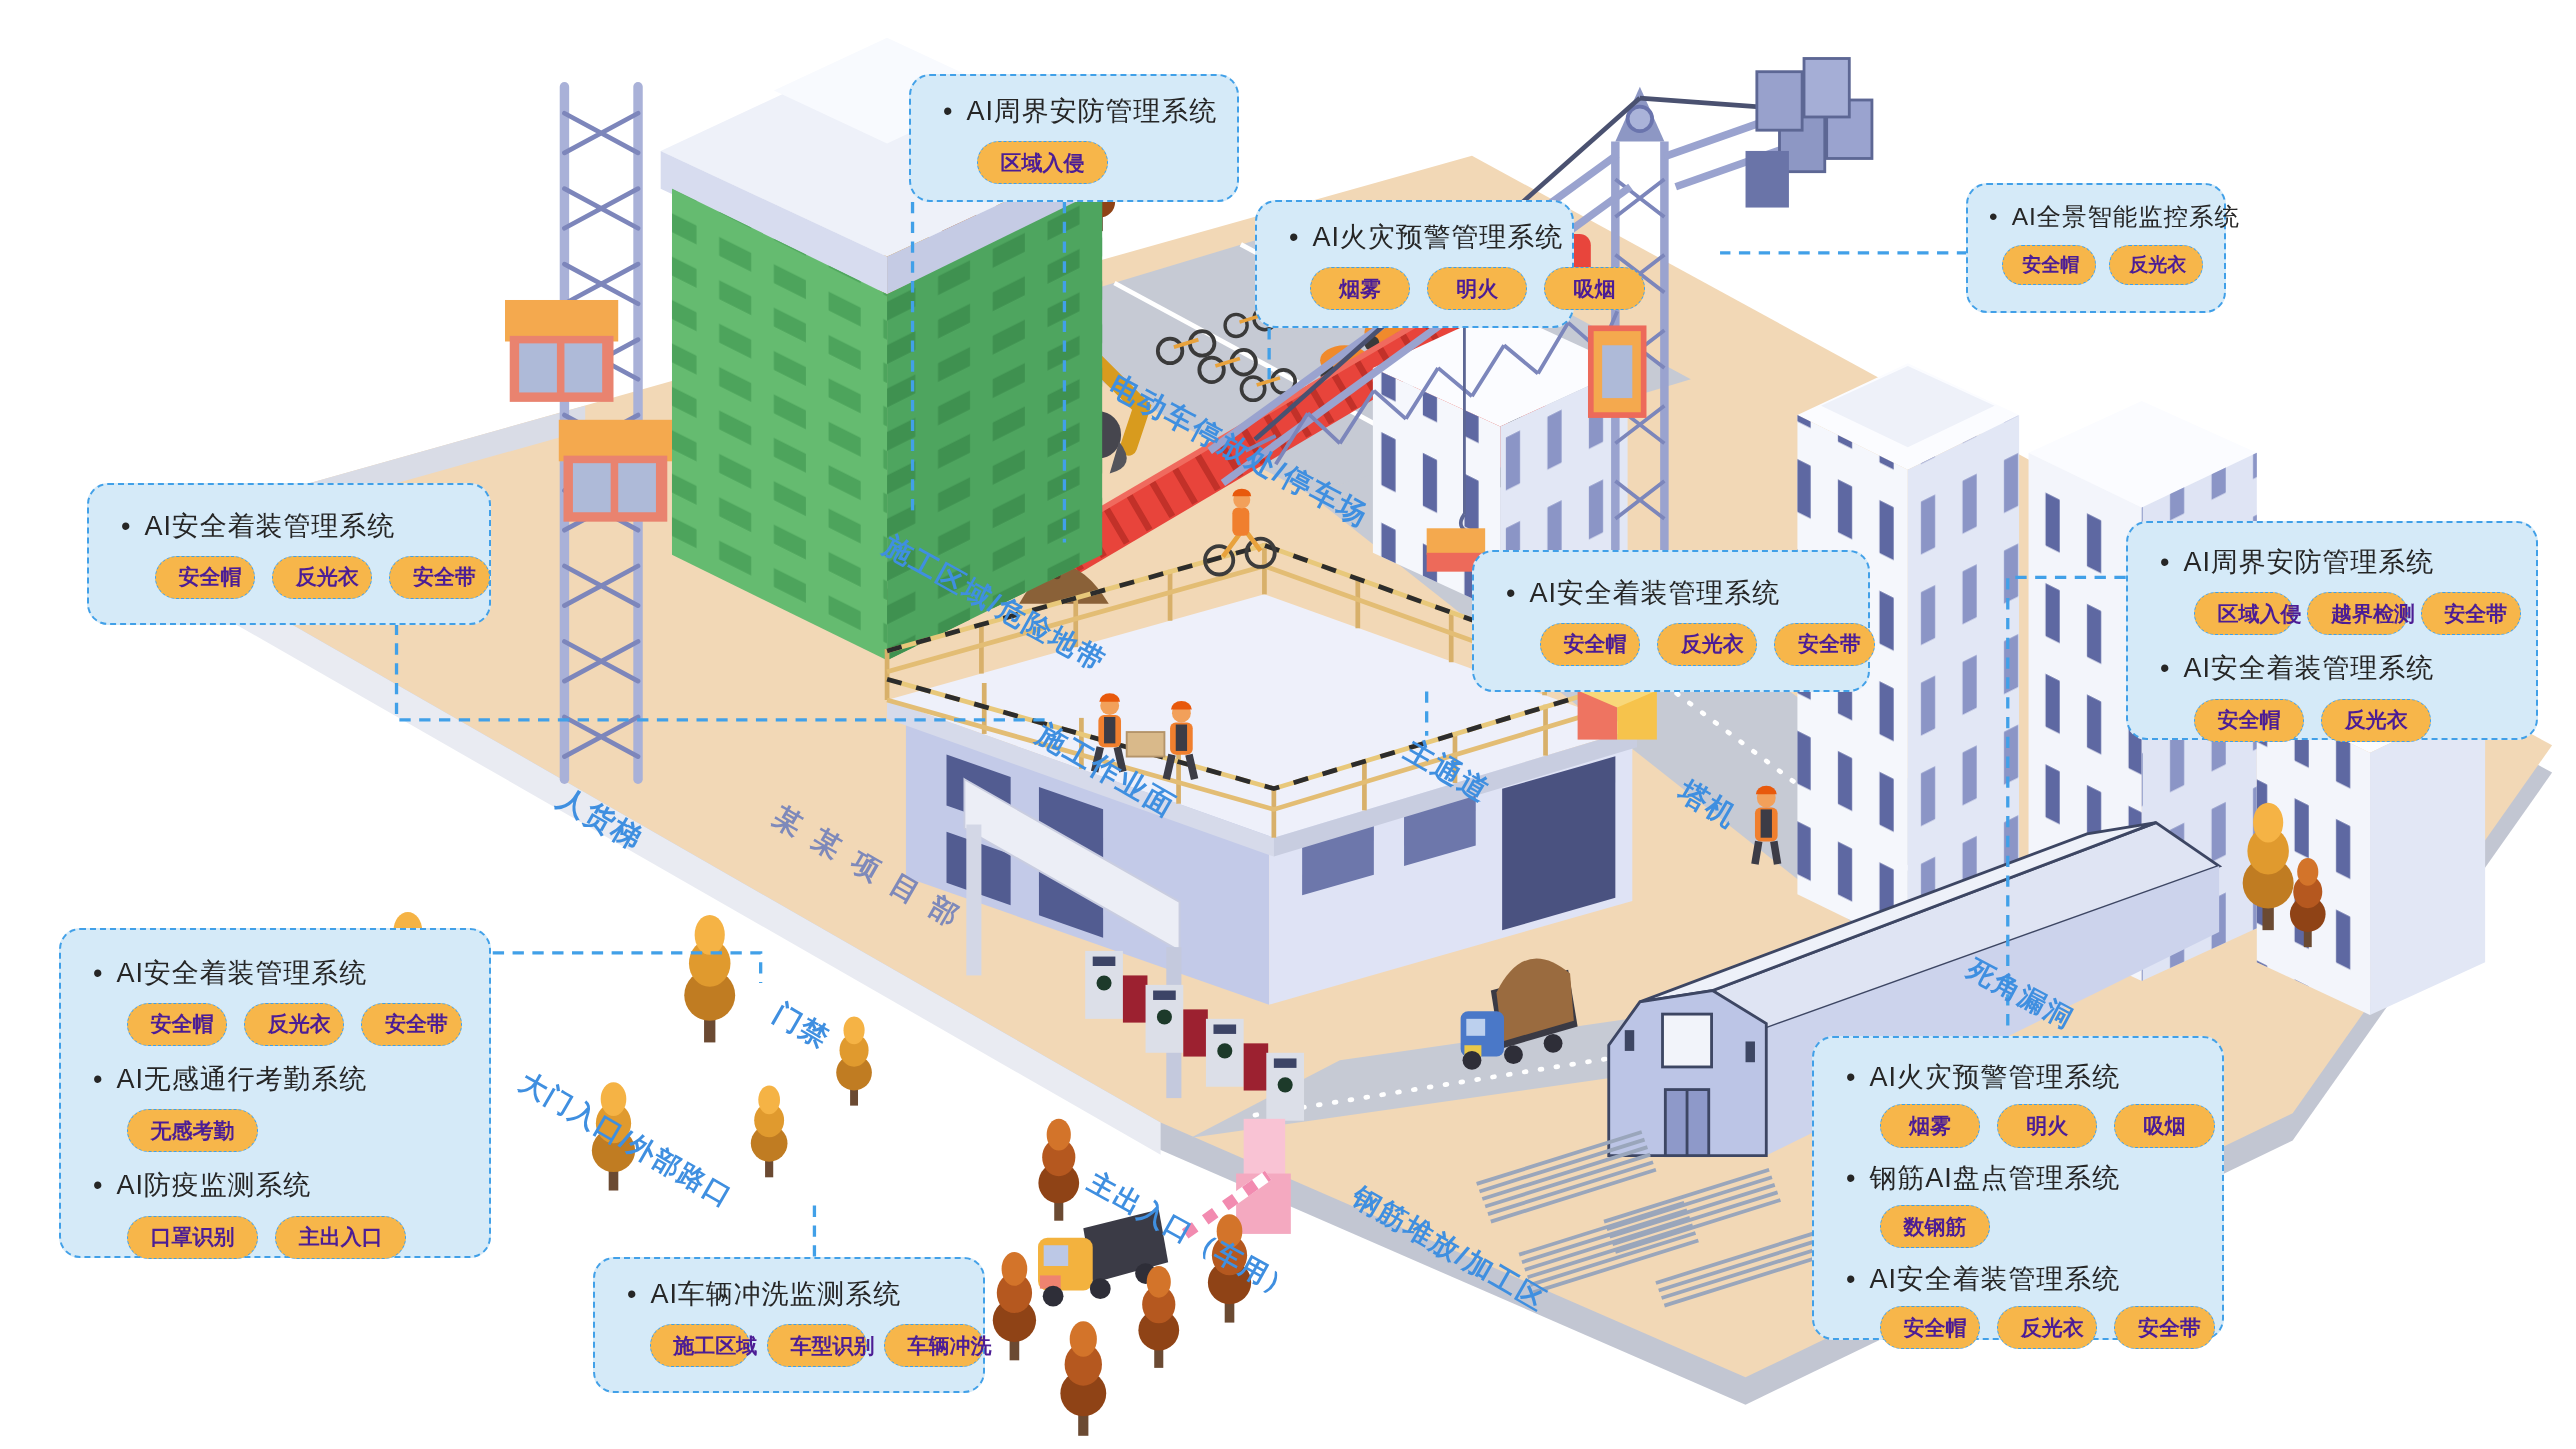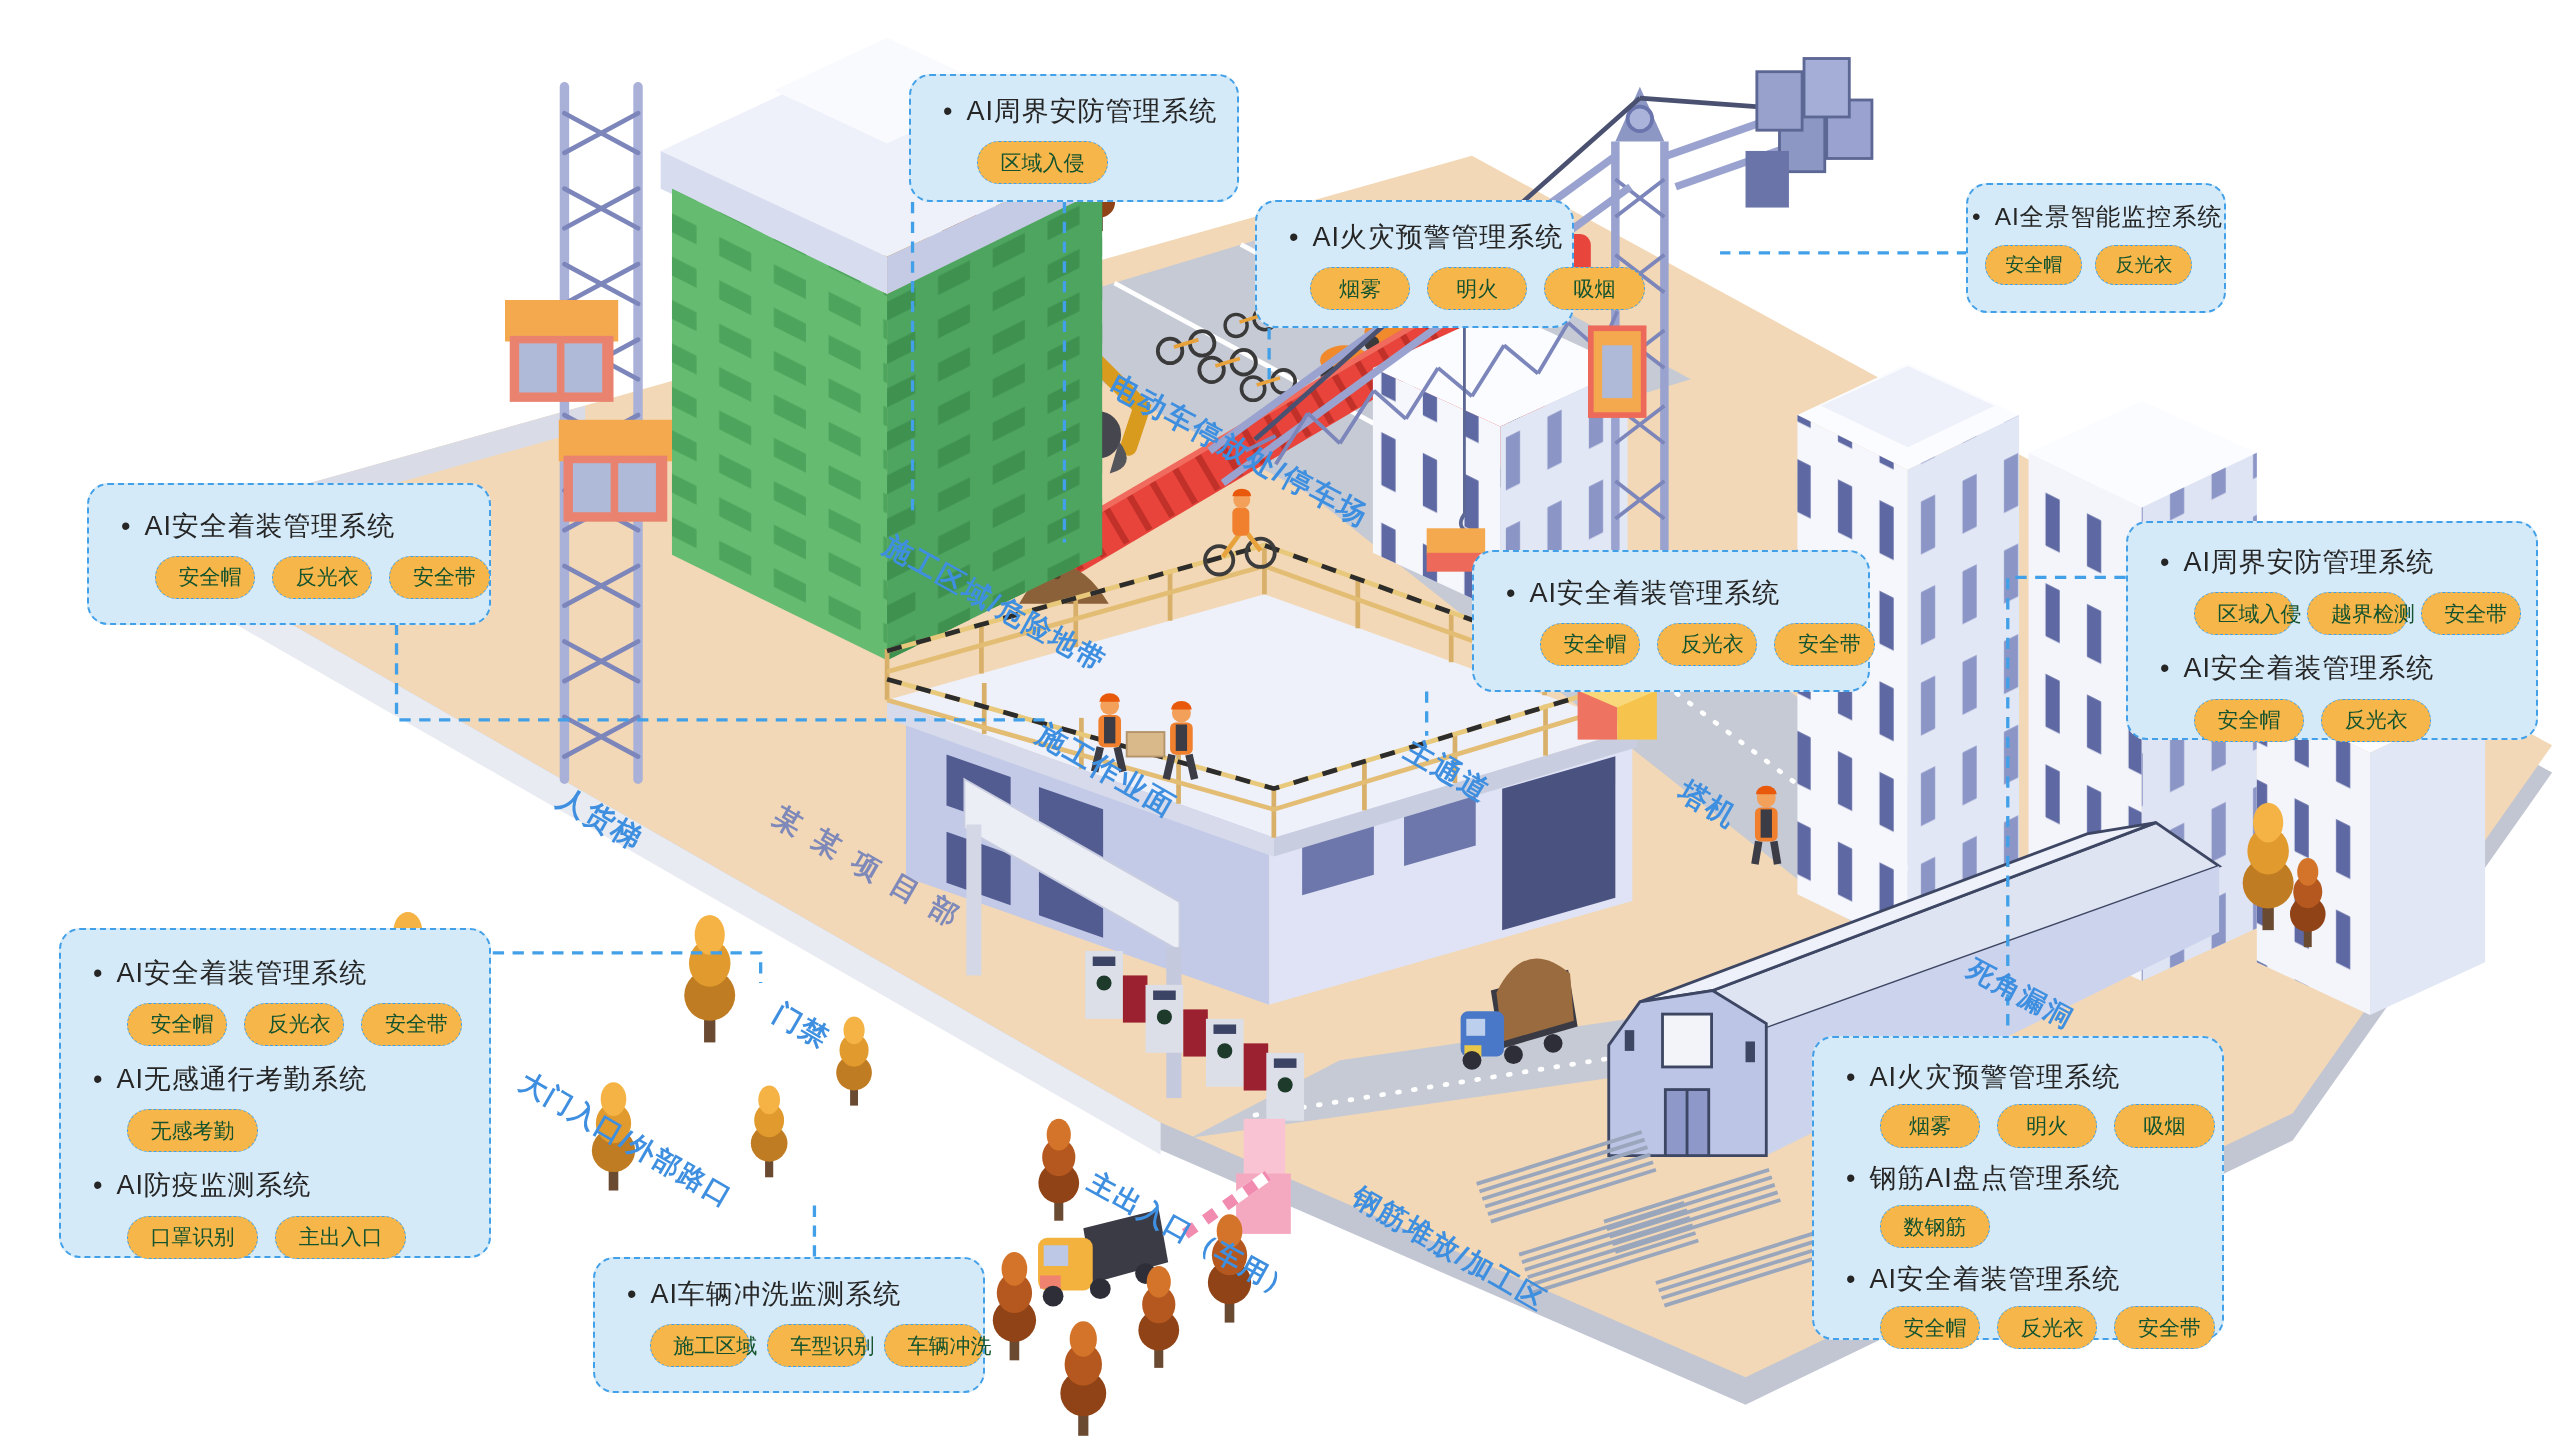--- a/index.html
+++ b/index.html
@@ -6,26 +6,26 @@
   #stage{position:relative;width:2576px;height:1449px;background:#ffffff;overflow:hidden;
          font-family:"Liberation Sans","DejaVu Sans",sans-serif;}
   #scene,#connectors{position:absolute;left:0;top:0;}
   #connectors{pointer-events:none;}
   .callout{position:absolute;box-sizing:border-box;background:#d5eaf8;border:2.8px dashed #41a0e8;
            border-radius:21px;padding:17px 32px;}
   .co-title{font-size:27px;color:#262626;font-weight:500;white-space:nowrap;letter-spacing:0.9px;}
   .bullet{margin-right:13.2px;color:#262626;}
   .tag-row{display:flex;gap:17px;padding-left:34px;margin-top:12.3px;}
   .tag{display:inline-block;background:#f7b64a;border:1.9px dashed #41a0e8;border-radius:943px;
-       padding:6.6px 22.6px;font-size:21px;color:#14532d;white-space:nowrap;min-width:53px;text-align:center;}
+       padding:6.6px 22.6px;font-size:21px;color:#4c1d95;white-space:nowrap;min-width:53px;text-align:center;font-weight:bold;}
   .sys-block{margin-bottom:15px;}
   .sys-block:last-child{margin-bottom:0;}
   .small .co-title{font-size:24.5px;}
   .small .tag{font-size:19px;padding:5.7px 19px;}
-  .small{padding:15px 4px;}
+  .small{padding:15px 21px;}
   .site-label{position:absolute;color:#3f8fe0;font-weight:600;white-space:nowrap;
               transform-origin:left top;letter-spacing:1.9px;}
   .gate-label{color:#7e89ba;letter-spacing:17px;}
 </style>
 </head>
 <body>
 
 <div id="stage">
 
 <svg id="scene" width="2576" height="1449" viewBox="0 0 2730 1536">

